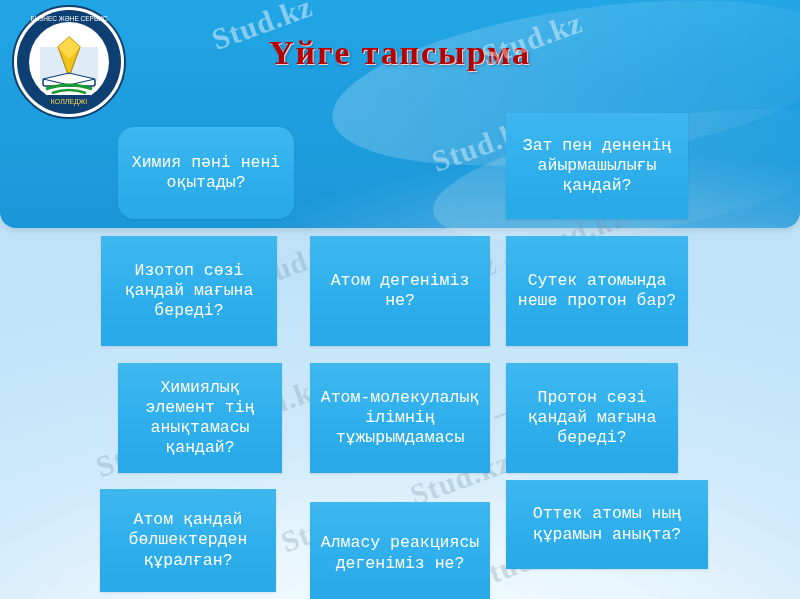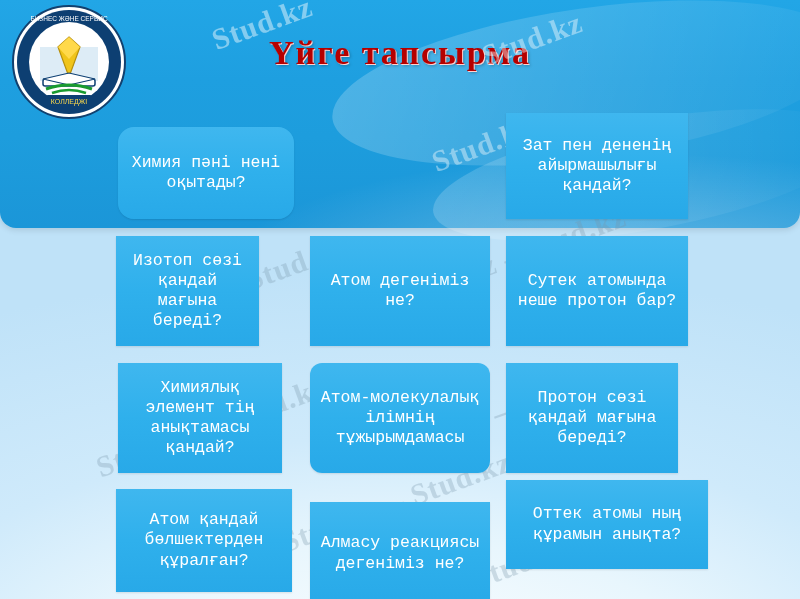--- a/index.html
+++ b/index.html
@@ -175,41 +175,41 @@
   <div class="wm wm10">Stud.kz</div>
 
   <div class="grid">
     <div class="card" style="left:118px; top:127px; width:176px; height:92px;border-radius:16px;">
       <span>Химия пәні нені оқытады?</span>
     </div>
     <div class="card" style="left:506px; top:113px; width:182px; height:106px;">
       <span>Зат пен дененің айырмашылығы қандай?</span>
     </div>
 
-    <div class="card" style="left:116px; top:236px; width:143px; height:110px;">
+    <div class="card" style="left:101px; top:236px; width:176px; height:110px;">
       <span>Изотоп сөзі қандай мағына береді?</span>
     </div>
     <div class="card" style="left:506px; top:236px; width:182px; height:110px;">
       <span>Сутек атомында неше протон бар?</span>
     </div>
     <div class="card" style="left:310px; top:236px; width:180px; height:110px;">
       <span>Атом дегеніміз не?</span>
     </div>
 
     <div class="card" style="left:118px; top:363px; width:164px; height:110px;">
       <span>Химиялық элемент тің анықтамасы қандай?</span>
     </div>
-    <div class="card" style="left:310px; top:363px; width:180px; height:110px;border-radius:12px;">
+    <div class="card" style="left:310px; top:363px; width:180px; height:110px;">
       <span>Атом-молекулалық ілімнің тұжырымдамасы</span>
     </div>
     <div class="card" style="left:506px; top:363px; width:172px; height:110px;">
       <span>Протон сөзі қандай мағына береді?</span>
     </div>
 
-    <div class="card" style="left:116px; top:489px; width:176px; height:103px;">
+    <div class="card" style="left:100px; top:489px; width:176px; height:103px;">
       <span>Атом қандай бөлшектерден құралған?</span>
     </div>
     <div class="card" style="left:310px; top:489px; width:180px; height:103px;margin-top:13px;">
       <span>Алмасу реакциясы дегеніміз не?</span>
     </div>
     <div class="card" style="left:506px; top:480px; width:202px; height:89px;">
       <span>Оттек атомы ның құрамын анықта?</span>
     </div>
   </div>
 

